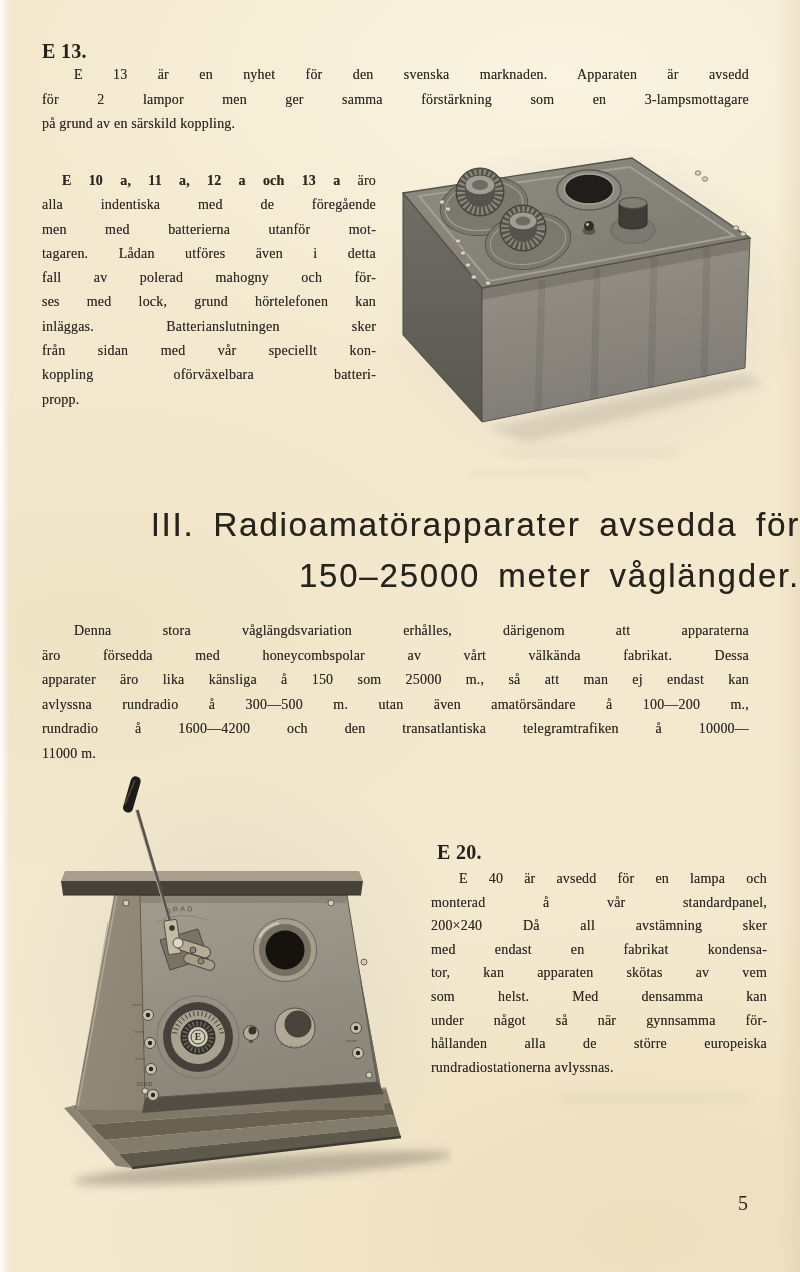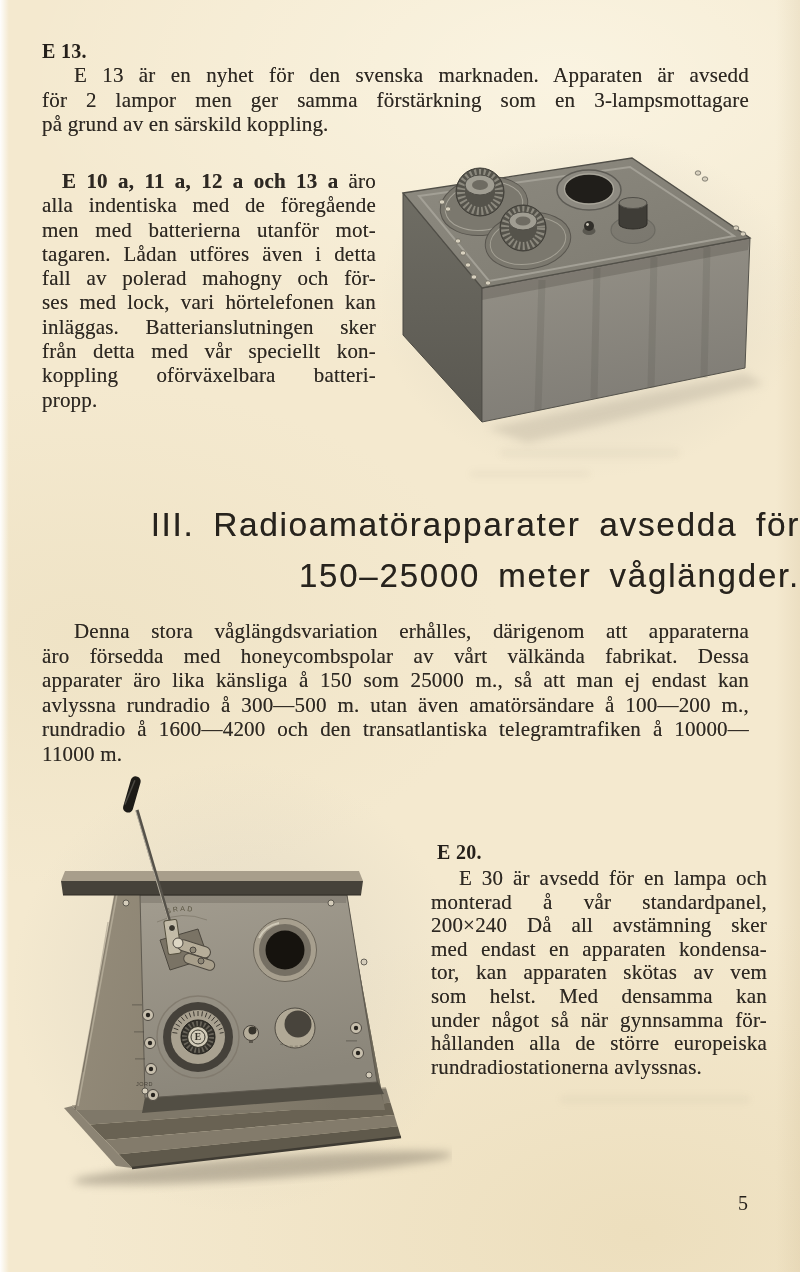--- a/index.html
+++ b/index.html
@@ -15,21 +15,21 @@
     font-family:"Liberation Serif", serif;
     color:#2d2822;
   }
   .halo{position:absolute;pointer-events:none;}
   .halo1{left:378px;top:132px;width:424px;height:346px;
     background:radial-gradient(closest-side, rgba(205,199,184,0.50), rgba(205,199,184,0.22) 60%, rgba(205,199,184,0) 100%);}
   .halo2{left:12px;top:762px;width:452px;height:452px;
     background:radial-gradient(closest-side, rgba(207,201,186,0.45), rgba(207,201,186,0.20) 60%, rgba(207,201,186,0) 100%);}
   .smudge{position:absolute;background:rgba(120,112,90,0.05);filter:blur(3px);border-radius:6px;}
   .ehead{position:absolute;font-weight:bold;font-size:20px;letter-spacing:0.3px;color:#241f1a;}
-  .para{position:absolute;font-size:21px;letter-spacing:0.2px;color:#2d2822;
+  .para{position:absolute;font-size:14px;letter-spacing:0.2px;color:#2d2822;
         text-shadow:0 0 0.4px rgba(45,40,34,0.55);}
   .jline{text-align:justify;text-align-last:justify;}
   .jline.last{text-align:justify;text-align-last:left;}
   #para1{left:42px;top:63px;width:707px;line-height:24.6px;}
   #para1 .indent{padding-left:32px;}
   #para2{left:42px;top:169px;width:334px;line-height:24.3px;}
   #para2 .bold-intro{font-weight:bold;padding-left:20px;}
   #para3{left:42px;top:619px;width:707px;line-height:24.5px;}
   #para3 .indent{padding-left:32px;}
   #para4{left:431px;top:867px;width:336px;line-height:23.6px;}
@@ -63,23 +63,23 @@
     <div class="jline">för 2 lampor men ger samma förstärkning som en 3-lampsmottagare</div>
     <div class="jline last">på grund av en särskild koppling.</div>
   </div>
 
   <div class="para" id="para2">
     <div class="jline"><span class="bold-intro">E 10 a, 11 a, 12 a och 13 a</span> <span>äro</span></div>
     <div class="jline">alla indentiska med de föregående</div>
     <div class="jline">men med batterierna utanför mot-</div>
     <div class="jline">tagaren. Lådan utföres även i detta</div>
     <div class="jline">fall av polerad mahogny och för-</div>
-    <div class="jline">ses med lock, vari hörtelefonen kan</div>
+    <div class="jline">ses med lock, grund hörtelefonen kan</div>
     <div class="jline">inläggas.  Batterianslutningen sker</div>
-    <div class="jline">från detta med vår speciellt kon-</div>
+    <div class="jline">från sidan med vår speciellt kon-</div>
     <div class="jline">koppling oförväxelbara batteri-</div>
     <div class="jline last">propp.</div>
   </div>
 
   <svg class="photo" style="left:392px;top:140px;" width="402" height="330" viewBox="0 0 402 330">
     <defs>
       <linearGradient id="lgTop" x1="0" y1="0" x2="1" y2="1">
         <stop offset="0" stop-color="#8e8b81"></stop>
           <stop offset="1" stop-color="#7c796f"></stop>
       </linearGradient>
@@ -272,24 +272,24 @@
         <circle cx="328" cy="256" r="2.2" fill="#26231e"></circle>
       <circle cx="330" cy="281" r="5.5" fill="#c8c0ae" stroke="#4f4a42"></circle>
         <circle cx="330" cy="281" r="2.2" fill="#26231e"></circle>
       <rect x="318" y="268" width="11" height="1.6" fill="#46413a" opacity="0.35"></rect>
     </g>
   </svg>
 
   <div class="ehead" id="e20h">E 20.</div>
 
   <div class="para" id="para4">
-    <div class="jline indent">E 30 är avsedd för en lampa och</div>
+    <div class="jline indent">E 40 är avsedd för en lampa och</div>
     <div class="jline">monterad å vår standardpanel,</div>
     <div class="jline">200×240  Då all avstämning sker</div>
-    <div class="jline">med endast en apparaten kondensa-</div>
+    <div class="jline">med endast en fabrikat kondensa-</div>
     <div class="jline">tor, kan apparaten skötas av vem</div>
     <div class="jline">som helst.  Med densamma kan</div>
     <div class="jline">under något så när gynnsamma för-</div>
     <div class="jline">hållanden alla de större europeiska</div>
     <div class="jline last">rundradiostationerna avlyssnas.</div>
   </div>
 
   <div id="pageno">5</div>
 
 </div>

